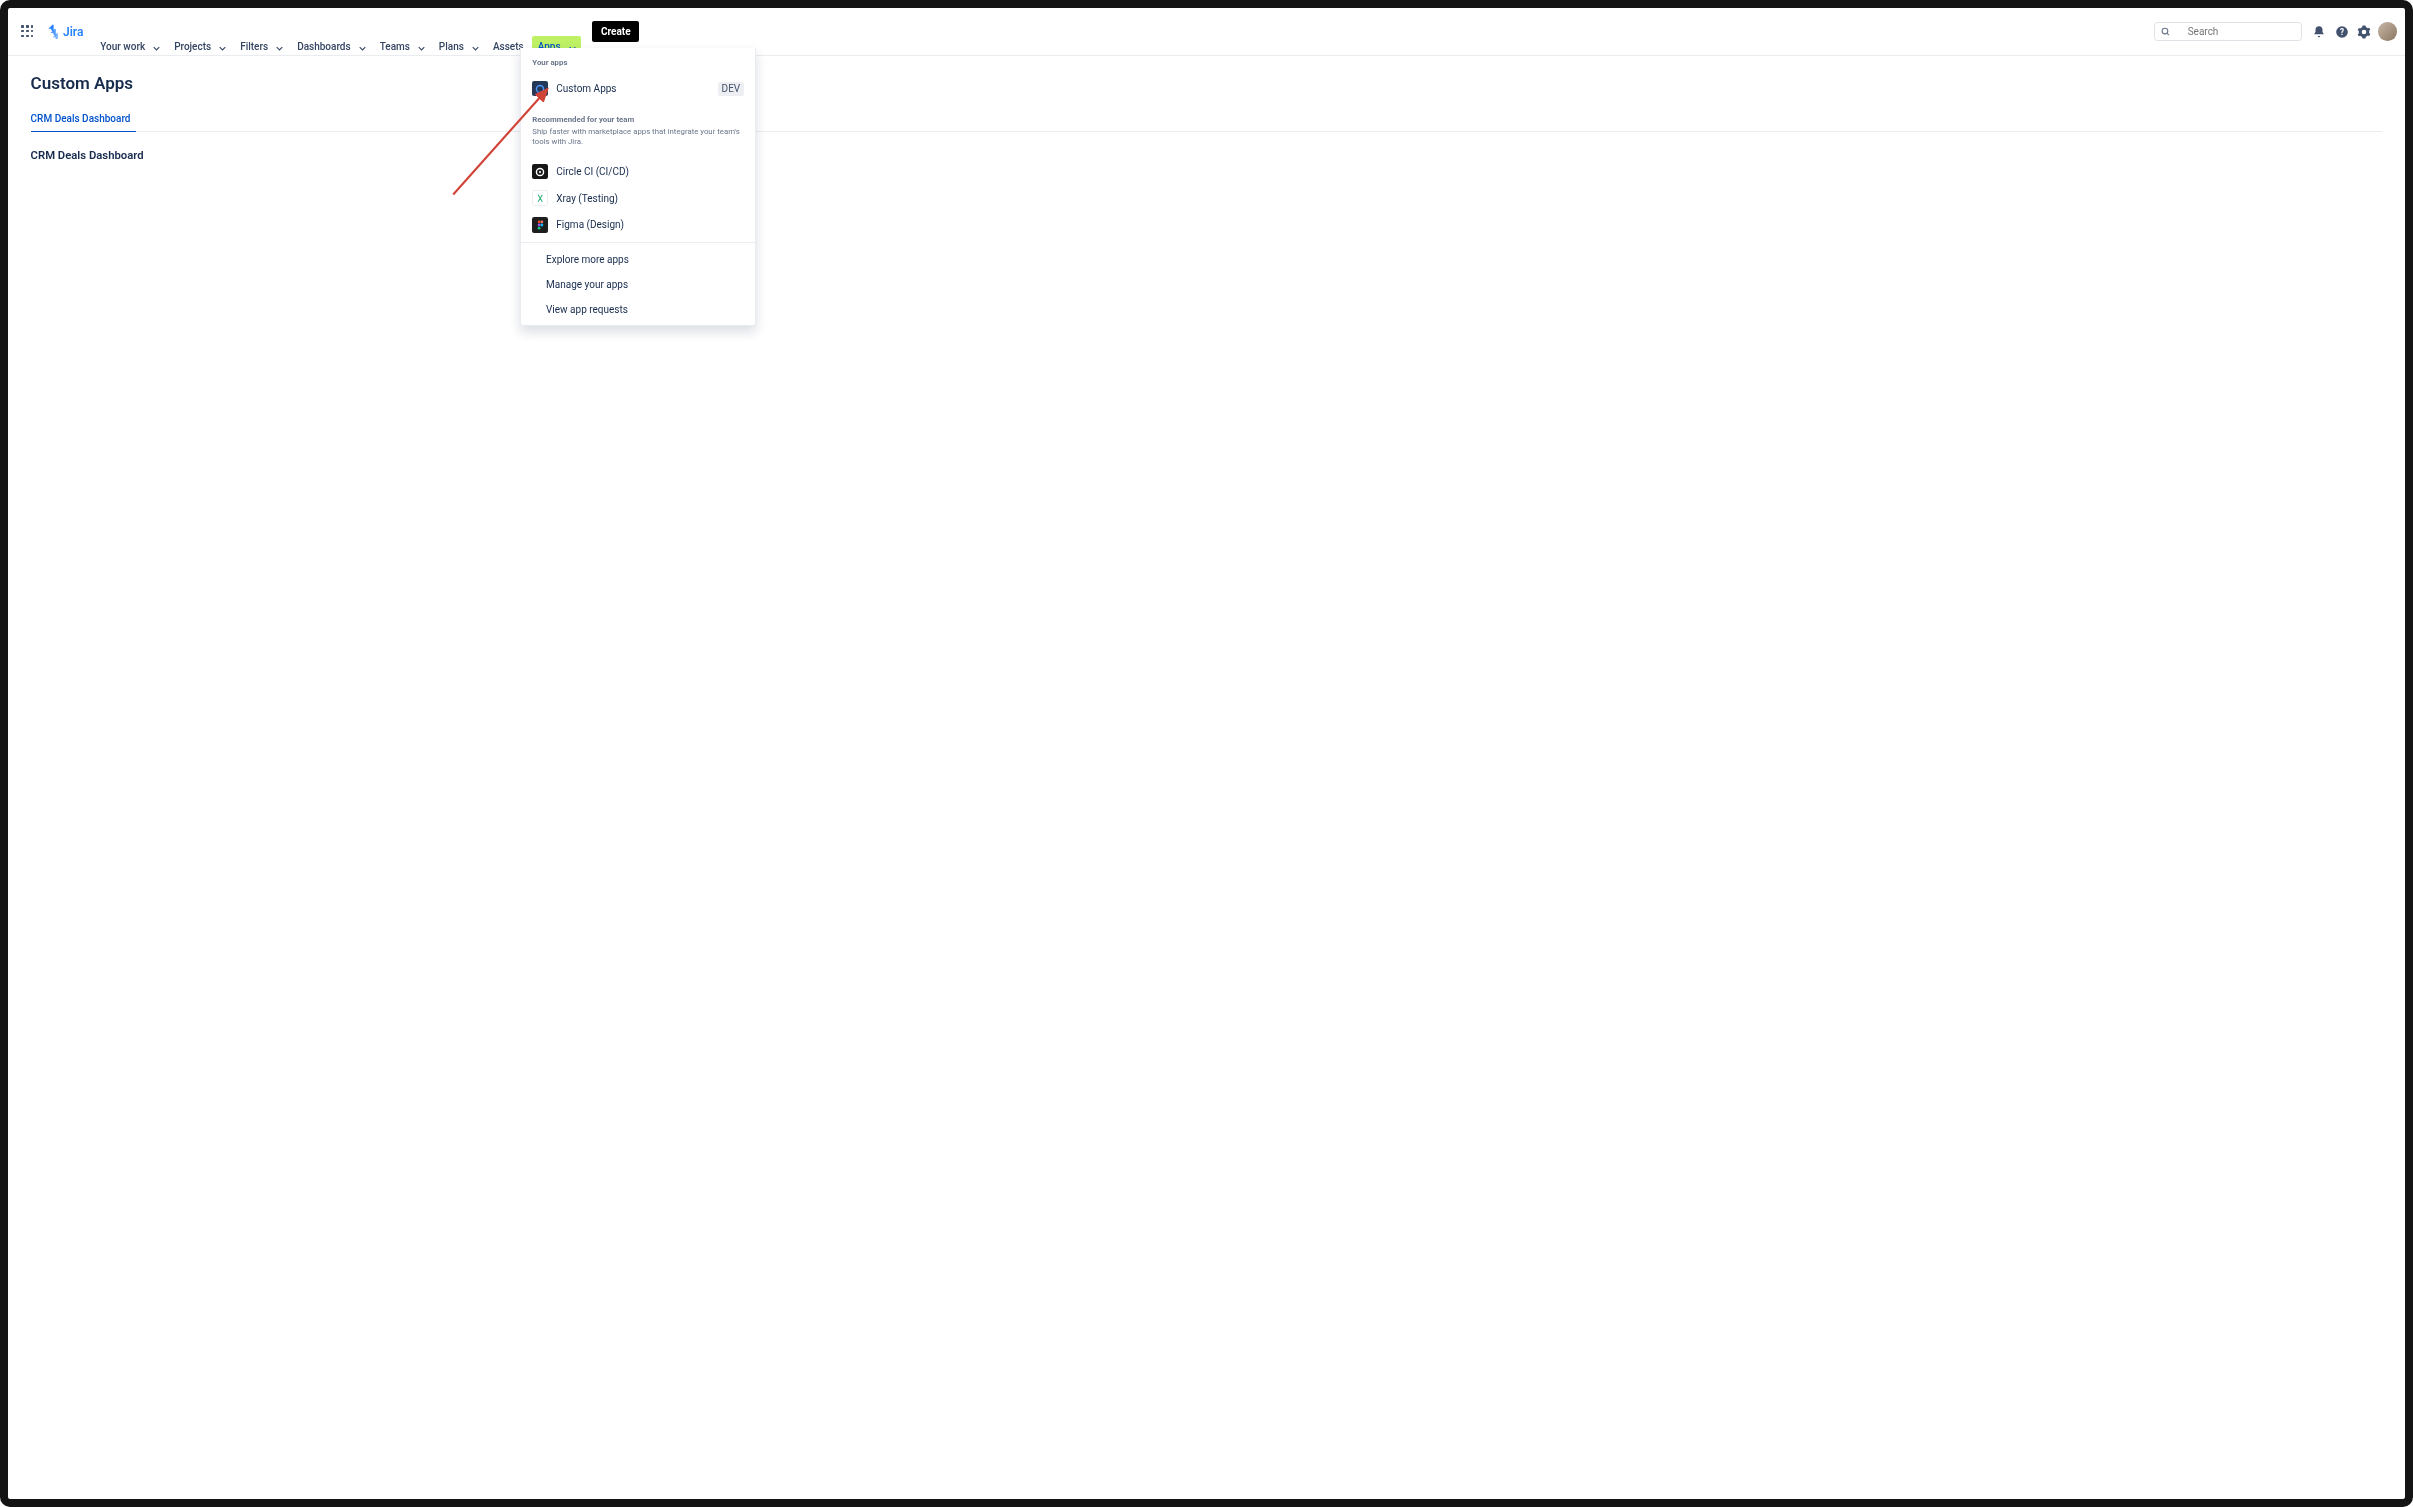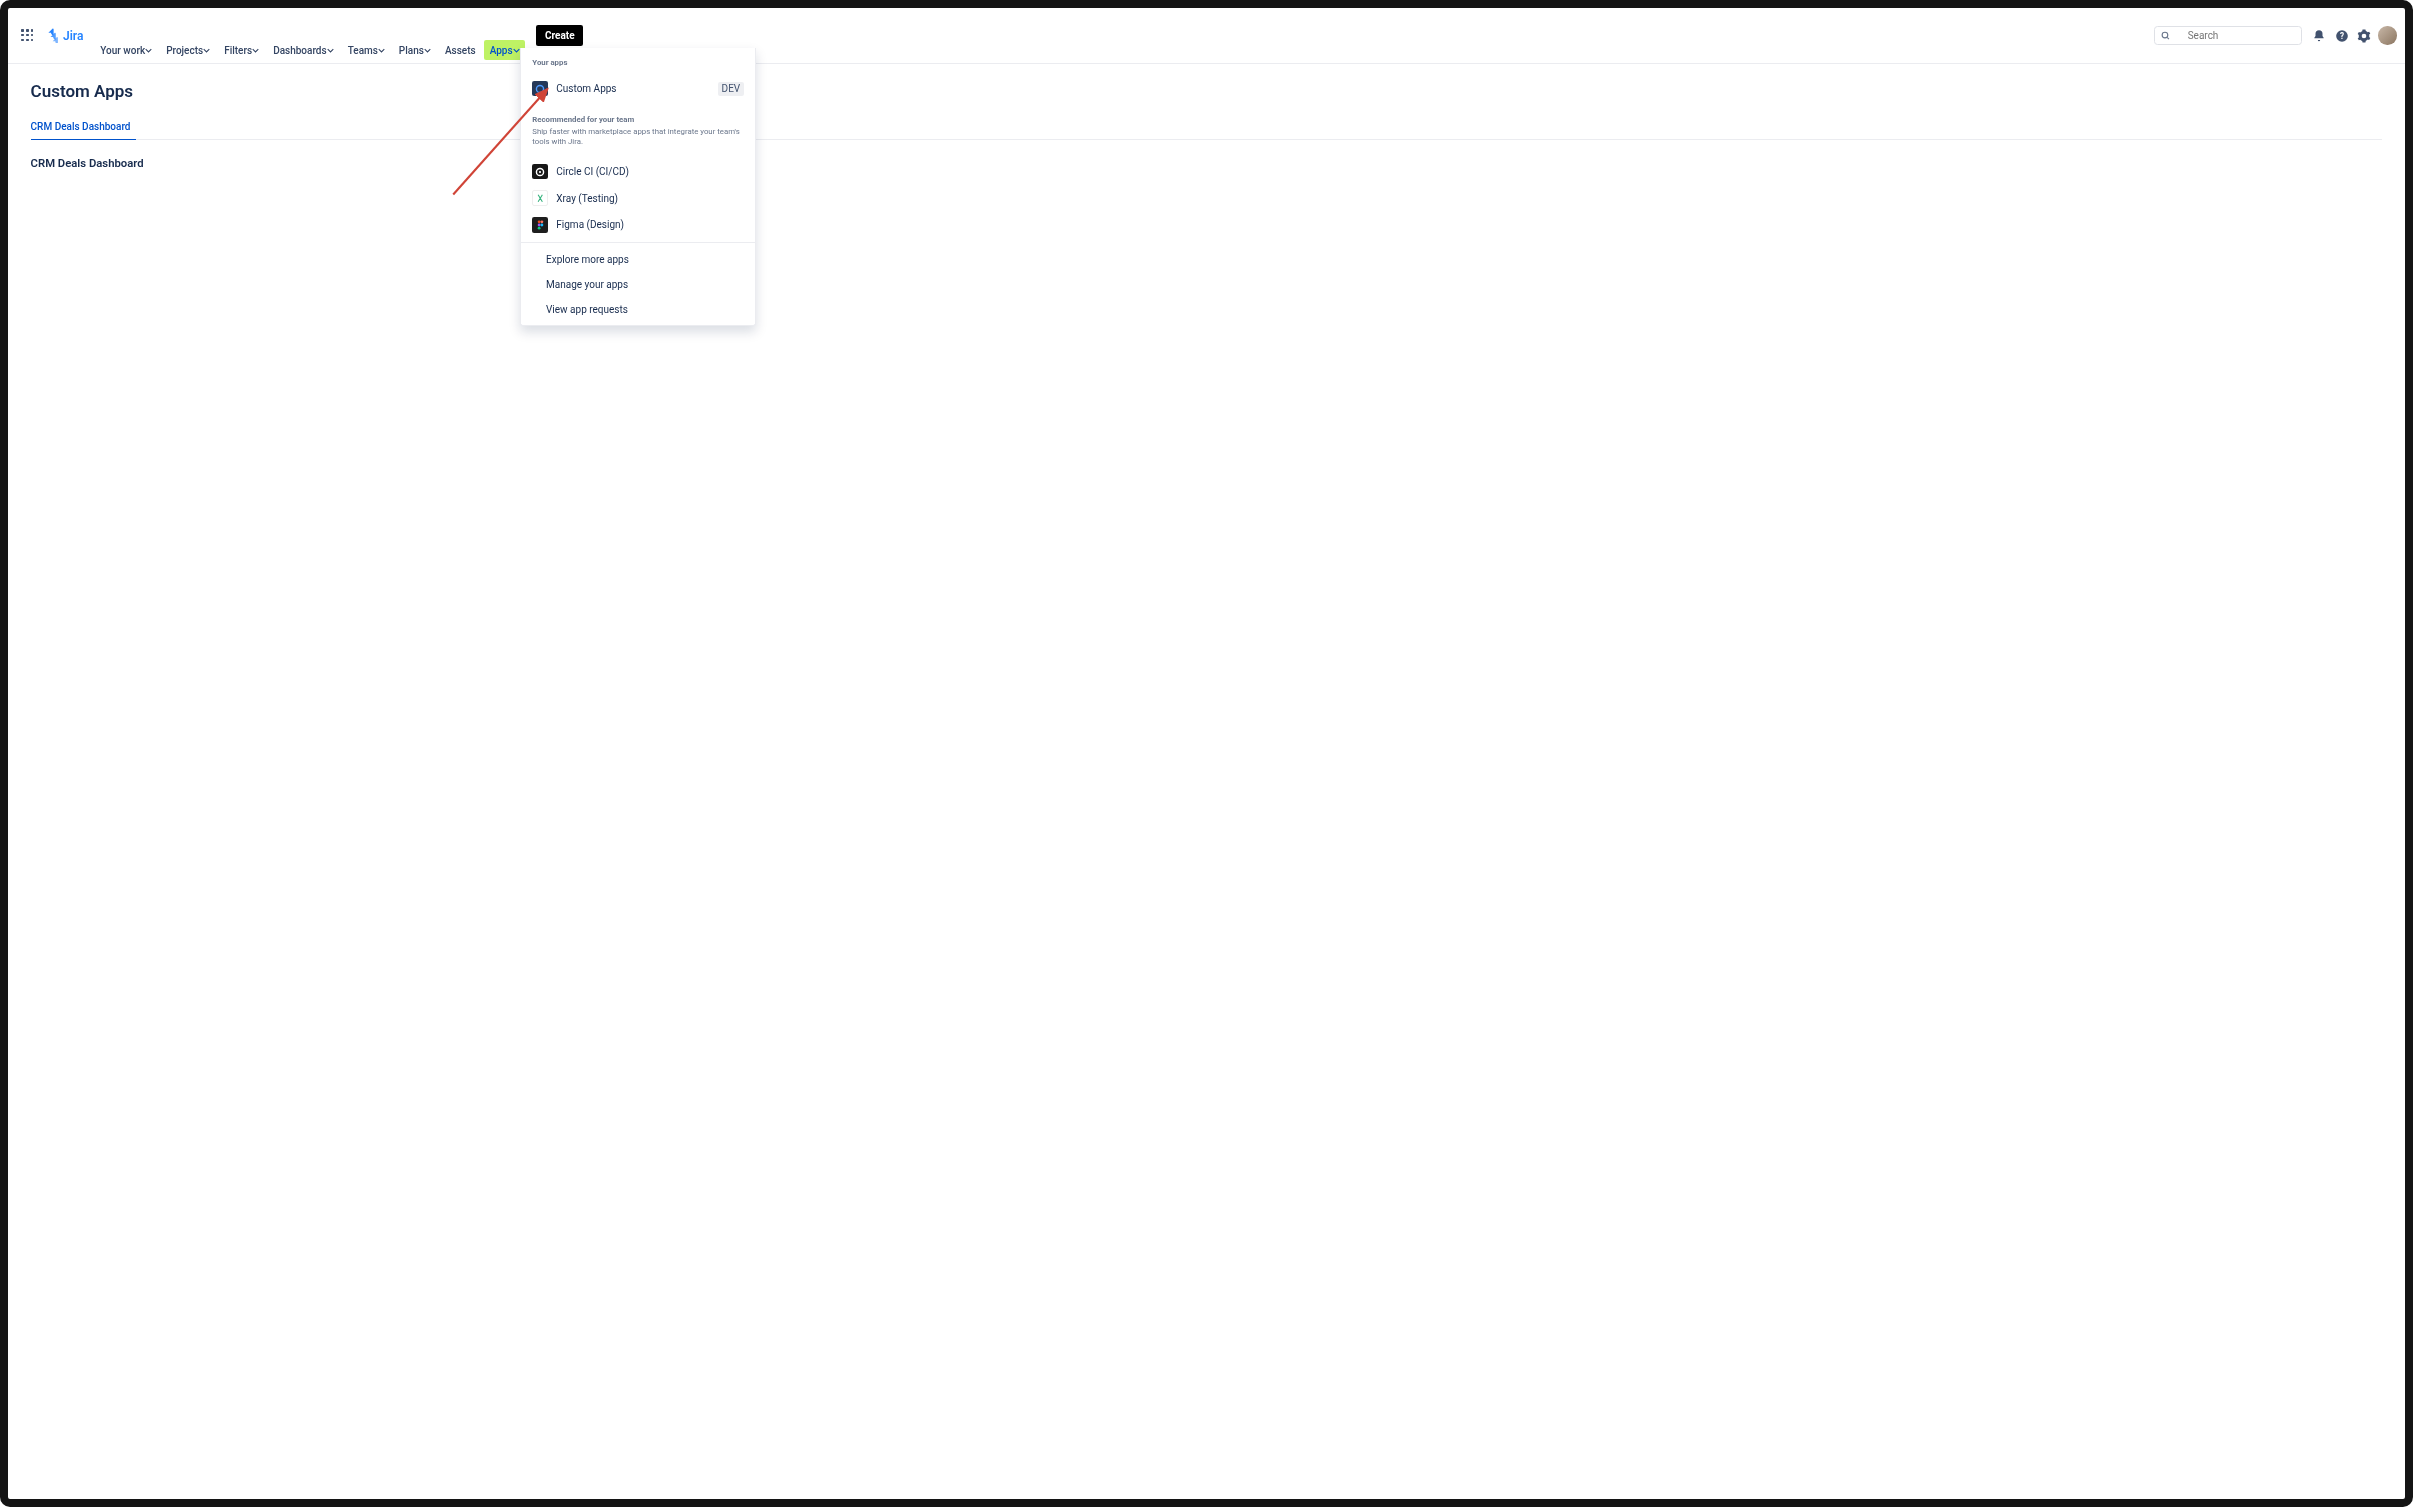--- a/index.html
+++ b/index.html
@@ -14,21 +14,21 @@
       font-size: 10px;
       border: 8.5px solid #141414;
       border-radius: 10px;
       height: 100vh;
       position: relative;
       overflow: hidden;
     }
     .topbar {
       display: flex;
       align-items: center;
-      height: 56px;
+      height: 48px;
       padding: 0 8.5px;
       border-bottom: 0.7px solid #EBECF0;
     }
     .app-switcher {
       width: 22.6px;
       height: 22.6px;
       display: flex;
       align-items: center;
       justify-content: center;
       border-radius: 2.1px;
@@ -60,22 +60,22 @@
       font-size: 12px;
     }
     .logo svg { width: 15.5px; height: 15.5px; }
     .nav-items {
       display: flex;
       align-items: center;
       gap: 2.8px;
     }
     .nav-item {
       display: flex;
-      align-items: center;
-      gap: 0;
+      align-items: flex-end;
+      gap: 8px;
       padding: 4.2px 5.6px;
       border-radius: 2.1px;
       cursor: pointer;
       color: #344563;
       font-weight: 500;
       margin-top: 29px;
     }
     .nav-item.active {
       background: #bef264;
       color: #0052CC;

